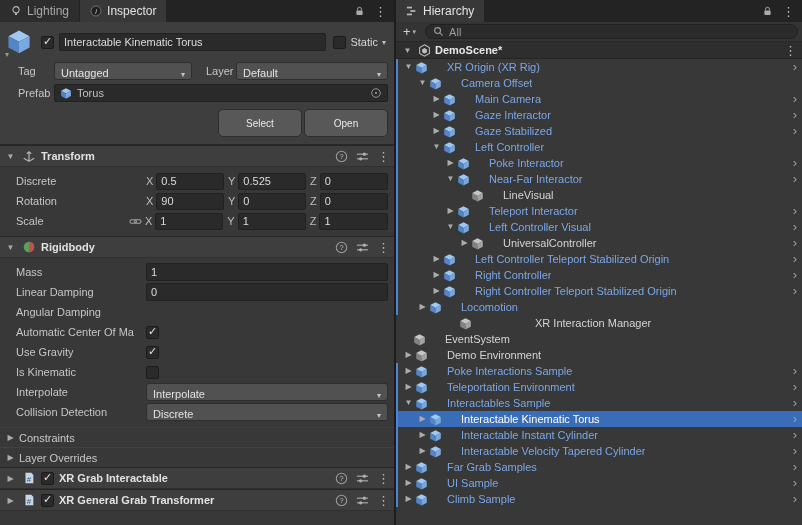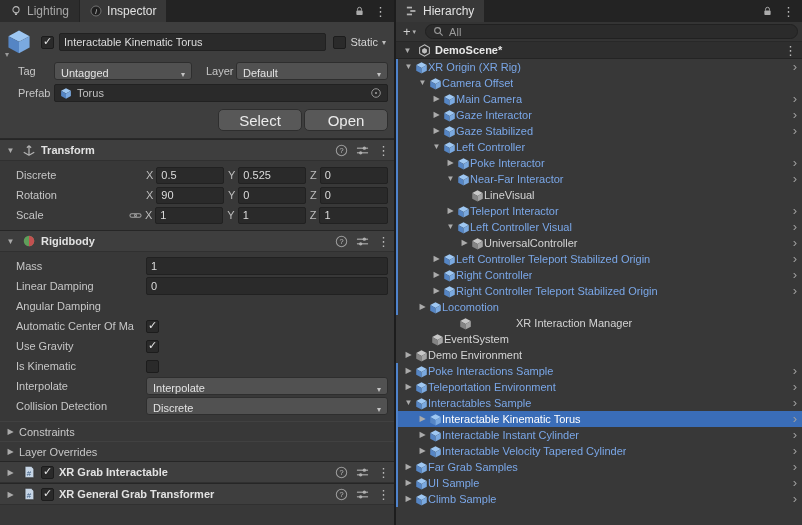--- a/index.html
+++ b/index.html
@@ -35,21 +35,21 @@
   .objfield .spacer{flex:1}
   .go-row3{display:flex;justify-content:flex-end;gap:2px;padding:5px 2px 0 0}
 
   
   .uinput{background:#2a2a2a;border:1px solid #212121;border-radius:2px;height:18px;color:#dcdcdc;font-family:inherit;font-size:11px;padding:0 4px;min-width:0;outline:none}
   .wide{flex:1}
   .checkbox{width:13px;height:13px;background:#2a2a2a;border:1px solid #1c1c1c;border-radius:2px;flex:none;position:relative}
   .checkbox.checked::after{content:"✓";position:absolute;left:1px;top:-2px;font-size:11px;color:#e6e6e6}
   .dropdown{background:#515151;border:1px solid #2e2e2e;border-radius:3px;height:18px;display:flex;align-items:flex-end;padding:0 6px;color:#e2e2e2;min-width:0}
   .dropdown .arrow{margin-left:auto;font-size:8px;color:#c4c4c4;padding-left:6px}
-  .btn{background:#585858;border:1px solid #2e2e2e;border-radius:5px;height:22px;width:84px;color:#ebebeb;font-family:inherit;font-size:15px}
+  .btn{background:#585858;border:1px solid #2e2e2e;border-radius:5px;height:28px;width:84px;color:#ebebeb;font-family:inherit;font-size:10px}
 
   
   .comp-header{height:22px;background:#3e3e3e;border-top:1px solid #262626;border-bottom:1px solid #303030;display:flex;align-items:center;gap:5px;padding:0 4px;flex:none}
   .comp-title{font-weight:bold;color:#e2e2e2;white-space:nowrap}
   .hdr-icons{margin-left:auto;display:flex;align-items:center;gap:8px}
   .fold{width:13px;flex:none;text-align:center;font-size:8px;color:#ababab}
   .comp-body{padding:4px 4px 5px 4px;flex:none}
   .prow{height:20px;display:flex;align-items:center;padding-left:12px;padding-right:2px}
   .plabel{width:130px;flex:none;color:#c6c6c6;white-space:nowrap;overflow:hidden}
   .plabel.short{width:113px}
@@ -65,21 +65,21 @@
   .htoolbar{height:20px;display:flex;align-items:center;gap:6px;padding:0 4px;background:#343434;border-bottom:1px solid #282828;flex:none}
   .addbtn{display:flex;align-items:center;gap:2px;color:#d0d0d0;font-size:13px;padding:0 3px}
   .addbtn .arrow{font-size:7px;color:#b0b0b0}
   .searchbox{flex:1;height:15px;background:#2b2b2b;border:1px solid #212121;border-radius:8px;display:flex;align-items:center;gap:5px;padding:0 7px;color:#9c9c9c;min-width:0}
   .scene-row{height:17px;background:#2e2e2e;border-bottom:1px solid #242424;display:flex;align-items:center;gap:4px;padding:0 5px 0 5px;flex:none}
   .scene-name{font-weight:bold;color:#e8e8e8}
   .scene-row .kebab{margin-left:auto}
   .hrows{flex:1;overflow:hidden;display:flex;flex-direction:column}
   .hrow{height:16px;display:flex;align-items:center;position:relative;flex:none}
   .hrow .fold{line-height:16px}
-  .hlabel{margin-left:0;white-space:nowrap;overflow:hidden}
+  .hlabel{margin-left:19px;white-space:nowrap;overflow:hidden}
   .c-prefab{color:var(--prefab-text)}
   .c-plain{color:#d4d4d4}
   .hrow.selected{background:var(--selection)}
   .hrow.selected .hlabel{color:#ffffff}
   .enter{margin-left:auto;margin-right:5px;color:#9f9f9f;font-size:13px;line-height:14px;flex:none}
   .bar{position:absolute;left:0;top:0;bottom:0;width:2px;background:var(--prefab-bar)}
 
   
   .cube{flex:none}
   .cube.prefab .t{fill:#9ec7f2}.cube.prefab .l{fill:#5585c4}.cube.prefab .r{fill:#7aa9e0}
@@ -581,21 +581,21 @@
         </div>
         <div class="hrow" style="padding-left: 6px; gap: 44px;">
           <span class="fold"></span>
           <svg class="cube plain" width="13" height="13" viewBox="0 0 16 16">
             <polygon class="t" points="8,1.5 14.5,5 8,8.5 1.5,5"></polygon>
             <polygon class="l" points="1.5,5 8,8.5 8,15.5 1.5,12"></polygon>
             <polygon class="r" points="14.5,5 8,8.5 8,15.5 14.5,12"></polygon>
           </svg>
           <span class="hlabel c-plain">XR Interaction Manager</span>
         </div>
-        <div class="hrow" style="padding-left: 22px;">
+        <div class="hrow" style="padding-left: 4px;">
           <span class="fold"></span>
           <svg class="cube plain" width="13" height="13" viewBox="0 0 16 16">
             <polygon class="t" points="8,1.5 14.5,5 8,8.5 1.5,5"></polygon>
             <polygon class="l" points="1.5,5 8,8.5 8,15.5 1.5,12"></polygon>
             <polygon class="r" points="14.5,5 8,8.5 8,15.5 14.5,12"></polygon>
           </svg>
           <span class="hlabel c-plain">EventSystem</span>
         </div>
         <div class="hrow" style="padding-left: 6px;">
           <span class="fold">▶</span>

